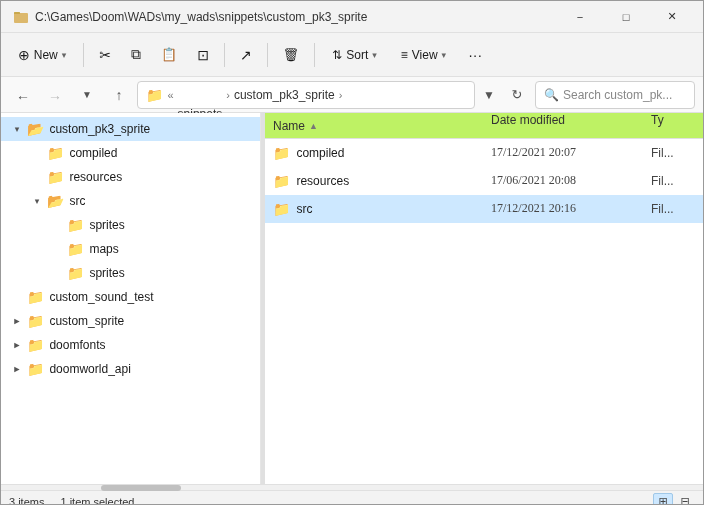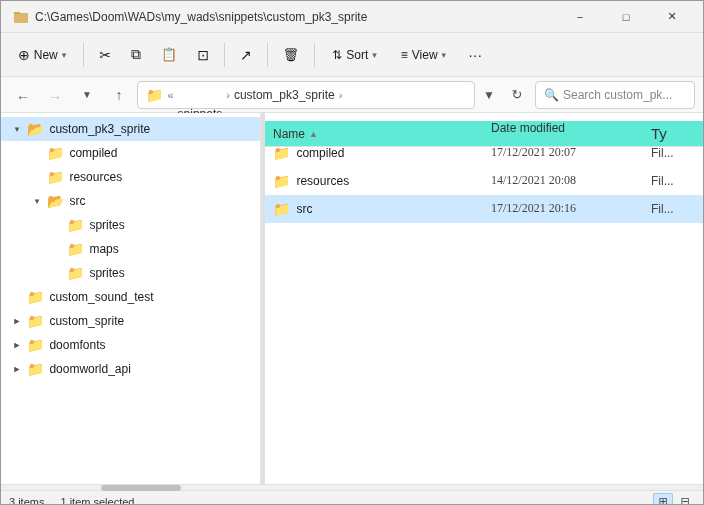--- a/index.html
+++ b/index.html
@@ -235,23 +235,23 @@
     .file-list {
       flex: 1;
       overflow-y: auto;
       background: white;
     }
     .file-list-header {
       display: flex;
       align-items: center;
       height: 26px;
       border-bottom: 1px solid #e0e0e0;
-      background: #5eead4;
+      background: #bef264;
       position: sticky;
-      top: 8px;
+      top: 0;
       z-index: 1;
     }
     .col-name {
       flex: 1;
       padding: 0 8px;
       display: flex;
       align-items: center;
       gap: 4px;
       font-size: 12px;
       color: #333;
@@ -263,26 +263,26 @@
       padding: 0 8px;
       font-size: 12px;
       color: #333;
       cursor: pointer;
       height: 100%;
       display: flex;
     }
     .col-type {
       width: 60px;
       padding: 0 8px;
-      font-size: 15px;
+      font-size: 12px;
       color: #333;
       cursor: pointer;
       height: 100%;
       display: flex;
-      align-items: center;
+      align-items: flex-start;
     }
     .sort-arrow { font-size: 9px; color: #777; }
 
     .file-row {
       display: flex;
       align-items: center;
       height: 28px;
       cursor: pointer;
       border-bottom: 1px solid transparent;
     }
@@ -548,21 +548,21 @@
       </div>
       <div class="file-cell-date">17/12/2021 20:07</div>
       <div class="file-cell-type">Fil...</div>
     </div>
 
     <div class="file-row">
       <div class="file-cell-name">
         <span style="font-size:14px;color:#dcb86c">📁</span>
         <span>resources</span>
       </div>
-      <div class="file-cell-date">14/12/2021 20:08</div>
+      <div class="file-cell-date">17/06/2021 20:08</div>
       <div class="file-cell-type">Fil...</div>
     </div>
 
     <div class="file-row selected">
       <div class="file-cell-name">
         <span style="font-size:14px;color:#dcb86c">📁</span>
         <span>src</span>
       </div>
       <div class="file-cell-date">17/12/2021 20:16</div>
       <div class="file-cell-type">Fil...</div>

